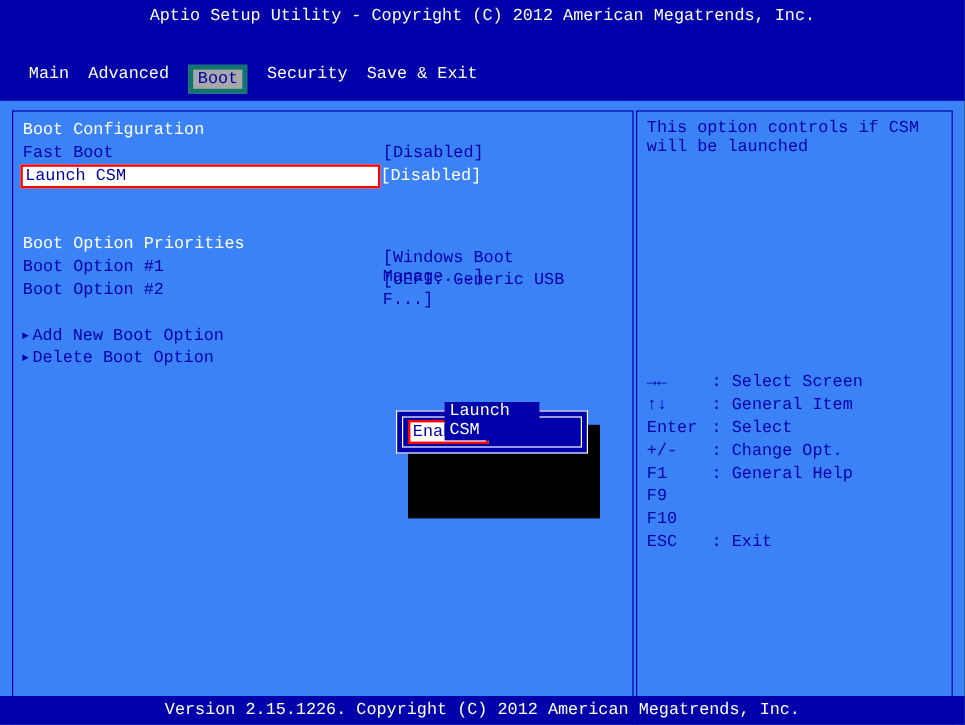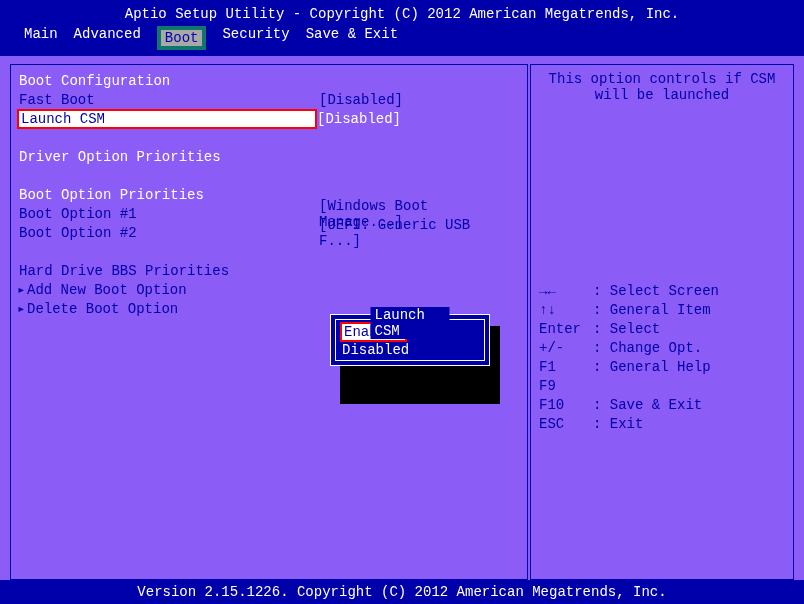--- a/index.html
+++ b/index.html
@@ -5,40 +5,40 @@
   * { margin: 0; padding: 0; box-sizing: border-box; }
   body {
     font-family: "Courier New", monospace;
     font-size: 14px;
     background: #000;
     width: 804px;
     height: 604px;
     overflow: hidden;
   }
   .screen {
-    background: #8b5cf6;
+    background: #3b82f6;
     width: 804px;
     height: 604px;
     position: relative;
   }
   .header {
     background: #0000aa;
     color: #fff;
     padding: 4px 0 2px 0;
   }
   .title {
     text-align: center;
     padding: 2px 0;
   }
   .menubar {
     display: flex;
     gap: 16px;
     padding: 2px 0 4px 24px;
   }
-  .menu-item { cursor: pointer; }
+  .menu-item { cursor: pointer; margin-top: 28px; }
   .menu-item.active {
     background: #a8a8a8;
     color: #0000aa;
     padding: 0 4px;
     border: 4px solid #0f766e;
   }
   .content {
     padding: 8px 10px 0 10px;
     height: 532px;
     position: relative;
@@ -68,21 +68,21 @@
     color: #0000aa;
     border: 2px solid #ff0000;
     padding: 0 2px;
     margin-left: -2px;
   }
   .caret {
     position: absolute;
     left: -2px;
     color: #0000aa;
   }
-  .help-text { color: #0000aa; margin-bottom: 180px; text-align: center; }
+  .help-text { color: #0000aa; margin-bottom: 180px; }
   .key-row { display: flex; color: #0000aa; height: 19px; }
   .key-col1 { width: 54px; white-space: pre; }
   .key-col2 { }
   .footer {
     background: #0000aa;
     color: #fff;
     text-align: center;
     padding: 4px 0;
     position: absolute;
     bottom: 0;
@@ -153,39 +153,33 @@
         </div>
       <div class="row">
         <span class="label blue">Fast Boot</span>
         <span class="value">[Disabled]</span>
       </div>
       <div class="row row-selected">
         <span class="label">Launch CSM</span>
         <span class="white">[Disabled]</span>
       </div>
       <div class="row"></div>
-      <div class="row">
-          <span class="label white">Driver Option Priorities</span>
-        </div>
       <div class="row"></div>
       <div class="row">
           <span class="label white">Boot Option Priorities</span>
         </div>
       <div class="row">
         <span class="label blue">Boot Option #1</span>
         <span class="value">[Windows Boot Manage...]</span>
       </div>
       <div class="row">
         <span class="label blue">Boot Option #2</span>
         <span class="value">[UEFI: Generic USB F...]</span>
       </div>
       <div class="row"></div>
-      <div class="row">
-        <span class="label blue">Hard Drive BBS Priorities</span>
-      </div>
       <div class="row" style="position:relative">
         <span class="caret">▸</span>
         <span class="label blue" style="padding-left:8px">Add New Boot Option</span>
       </div>
       <div class="row" style="position:relative">
         <span class="caret">▸</span>
         <span class="label blue" style="padding-left:8px">Delete Boot Option</span>
       </div>
     </div>
 
@@ -209,32 +203,30 @@
         </div>
       <div class="key-row">
           <span class="key-col1">F1</span>
           <span class="key-col2">: General Help</span>
         </div>
       <div class="key-row">
           <span class="key-col1">F9</span>
         </div>
       <div class="key-row">
           <span class="key-col1">F10</span>
-          <span class="key-col2">: Save &amp; Exit</span>
         </div>
       <div class="key-row">
           <span class="key-col1">ESC</span>
           <span class="key-col2">: Exit</span>
         </div>
     </div>
 
     <div class="popup-shadow"></div>
     <div class="popup" style="z-index:1">
       <span class="popup-title">Launch CSM</span>
       <div class="popup-inner">
         <div><span class="popup-option selected">Enabled</span></div>
-        <div><span class="popup-option">Disabled</span></div>
       </div>
     </div>
   </div>
 
   <div class="footer">Version 2.15.1226. Copyright (C) 2012 American Megatrends, Inc.</div>
 </div>
 
 </body></html>

